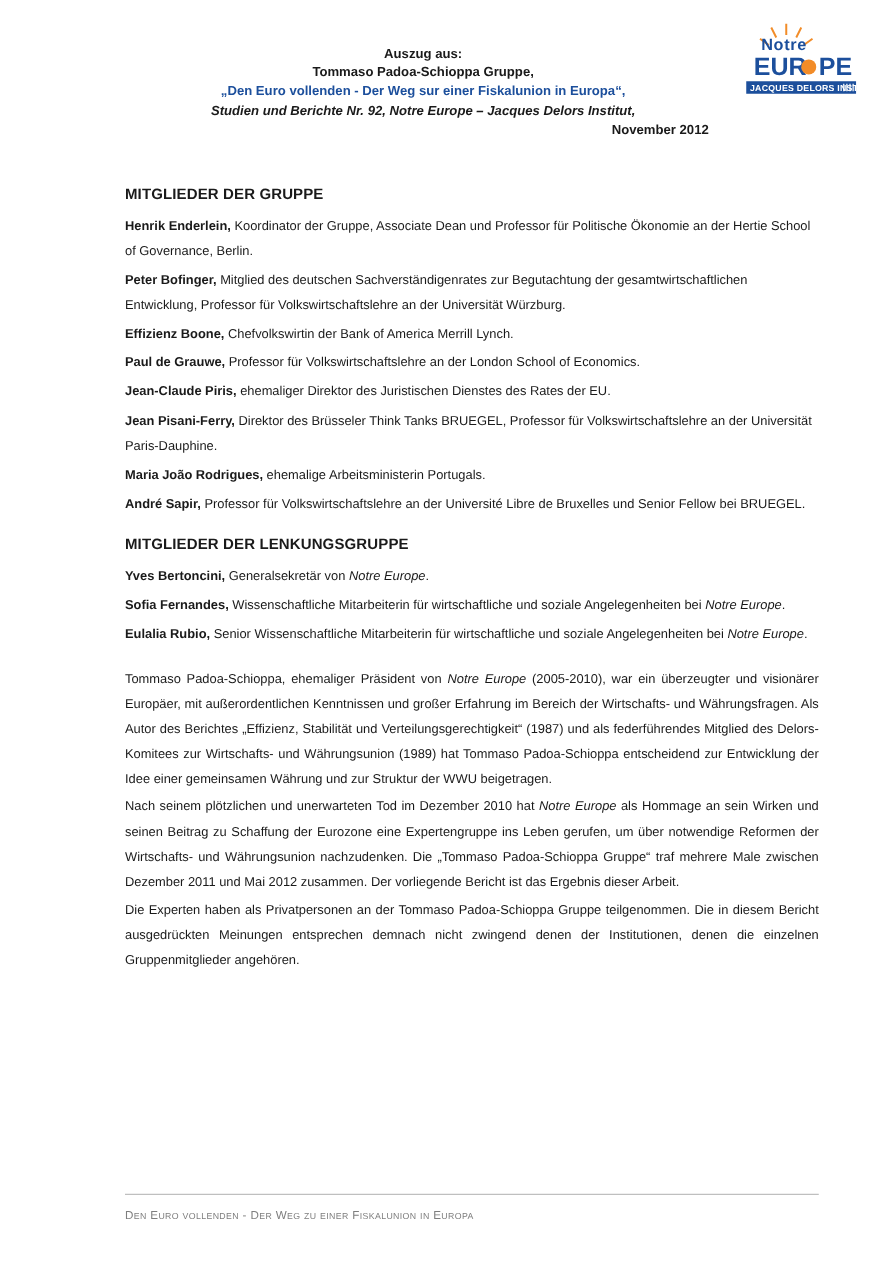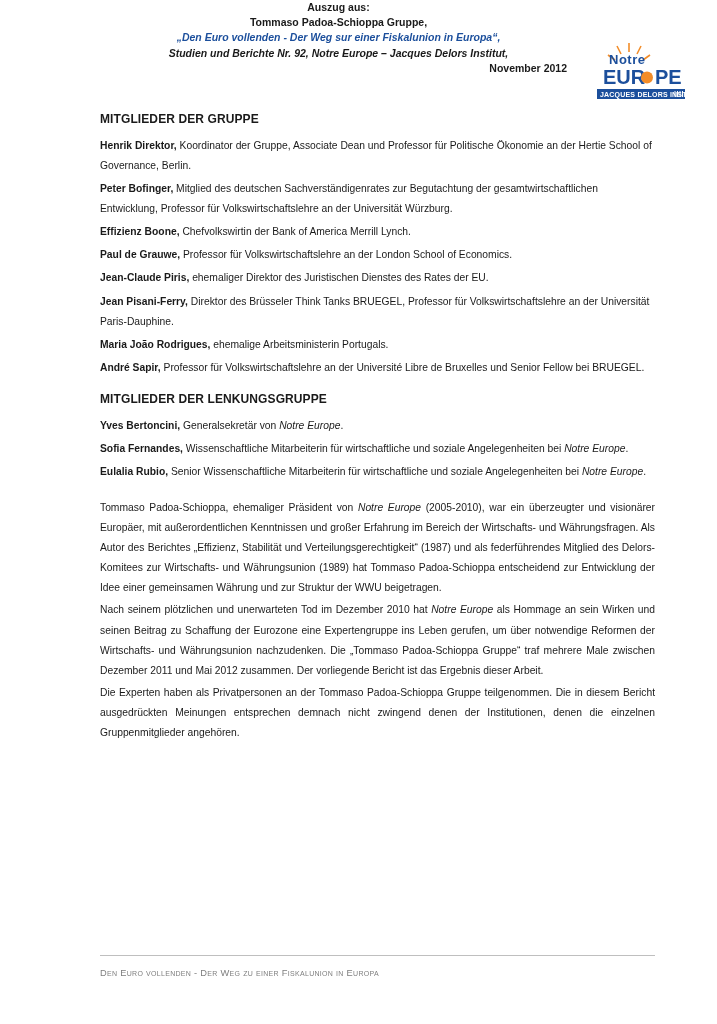--- a/index.html
+++ b/index.html
@@ -18,51 +18,51 @@
   .page {
     position: absolute;
     inset: 0;
     background: #fff;
     padding: 0;
   }
 
   
   .header {
     position: relative;
+    padding-top: 36px;
     min-height: 80px;
   }
   .header-title-block {
     text-align: center;
     padding: 0 150px 0 110px;
     line-height: 1.45;
   }
   .ht-line {
     font-size: 10.5px;
     font-weight: bold;
     color: #1a1a1a;
     display: block;
   }
   .ht-line.blue {
     color: #1c4f9c;
     font-weight: bold;
-    font-style: italic;
   }
   .ht-line.italic {
     font-style: italic;
     font-weight: bold;
   }
   .ht-line.regular {
     font-weight: bold;
     text-align: right;
   }
 
   
   .logo {
     position: absolute;
-    top: 42px;
+    top: 18px;
     right: 32px;
     width: 160px;
     height: 62px;
   }
   .logo svg { display: block; }
 
   
   .content {
     padding: 18px 62px 0 100px;
   }
@@ -151,21 +151,21 @@
           <line x1="157.5" y1="49" x2="157.5" y2="55"></line>
         </g>
       </svg>
     </div>
   </div>
 
   <div class="content">
 
     <div class="section-title">MITGLIEDER DER GRUPPE</div>
     <div class="members-list">
-      <p class="member"><b>Henrik Direktor,</b><span> Koordinator der Gruppe, Associate Dean und Professor für Politische Ökonomie an der Hertie School of Governance, Berlin.</span></p>
+      <p class="member"><b>Henrik Enderlein,</b><span> Koordinator der Gruppe, Associate Dean und Professor für Politische Ökonomie an der Hertie School of Governance, Berlin.</span></p>
       <p class="member"><b>Peter Bofinger,</b><span> Mitglied des deutschen Sachverständigenrates zur Begutachtung der gesamtwirtschaftlichen Entwicklung, Professor für Volkswirtschaftslehre an der Universität Würzburg.</span></p>
       <p class="member"><b>Effizienz Boone,</b><span> Chefvolkswirtin der Bank of America Merrill Lynch.</span></p>
       <p class="member"><b>Paul de Grauwe,</b><span> Professor für Volkswirtschaftslehre an der London School of Economics.</span></p>
       <p class="member"><b>Jean-Claude Piris,</b><span> ehemaliger Direktor des Juristischen Dienstes des Rates der EU.</span></p>
       <p class="member"><b>Jean Pisani-Ferry,</b><span> Direktor des Brüsseler Think Tanks BRUEGEL, Professor für Volkswirtschaftslehre an der Universität Paris-Dauphine.</span></p>
       <p class="member"><b>Maria João Rodrigues,</b><span> ehemalige Arbeitsministerin Portugals.</span></p>
       <p class="member"><b>André Sapir,</b><span> Professor für Volkswirtschaftslehre an der Université Libre de Bruxelles und Senior Fellow bei BRUEGEL.</span></p>
     </div>
 
     <div class="section-title">MITGLIEDER DER LENKUNGSGRUPPE</div>

